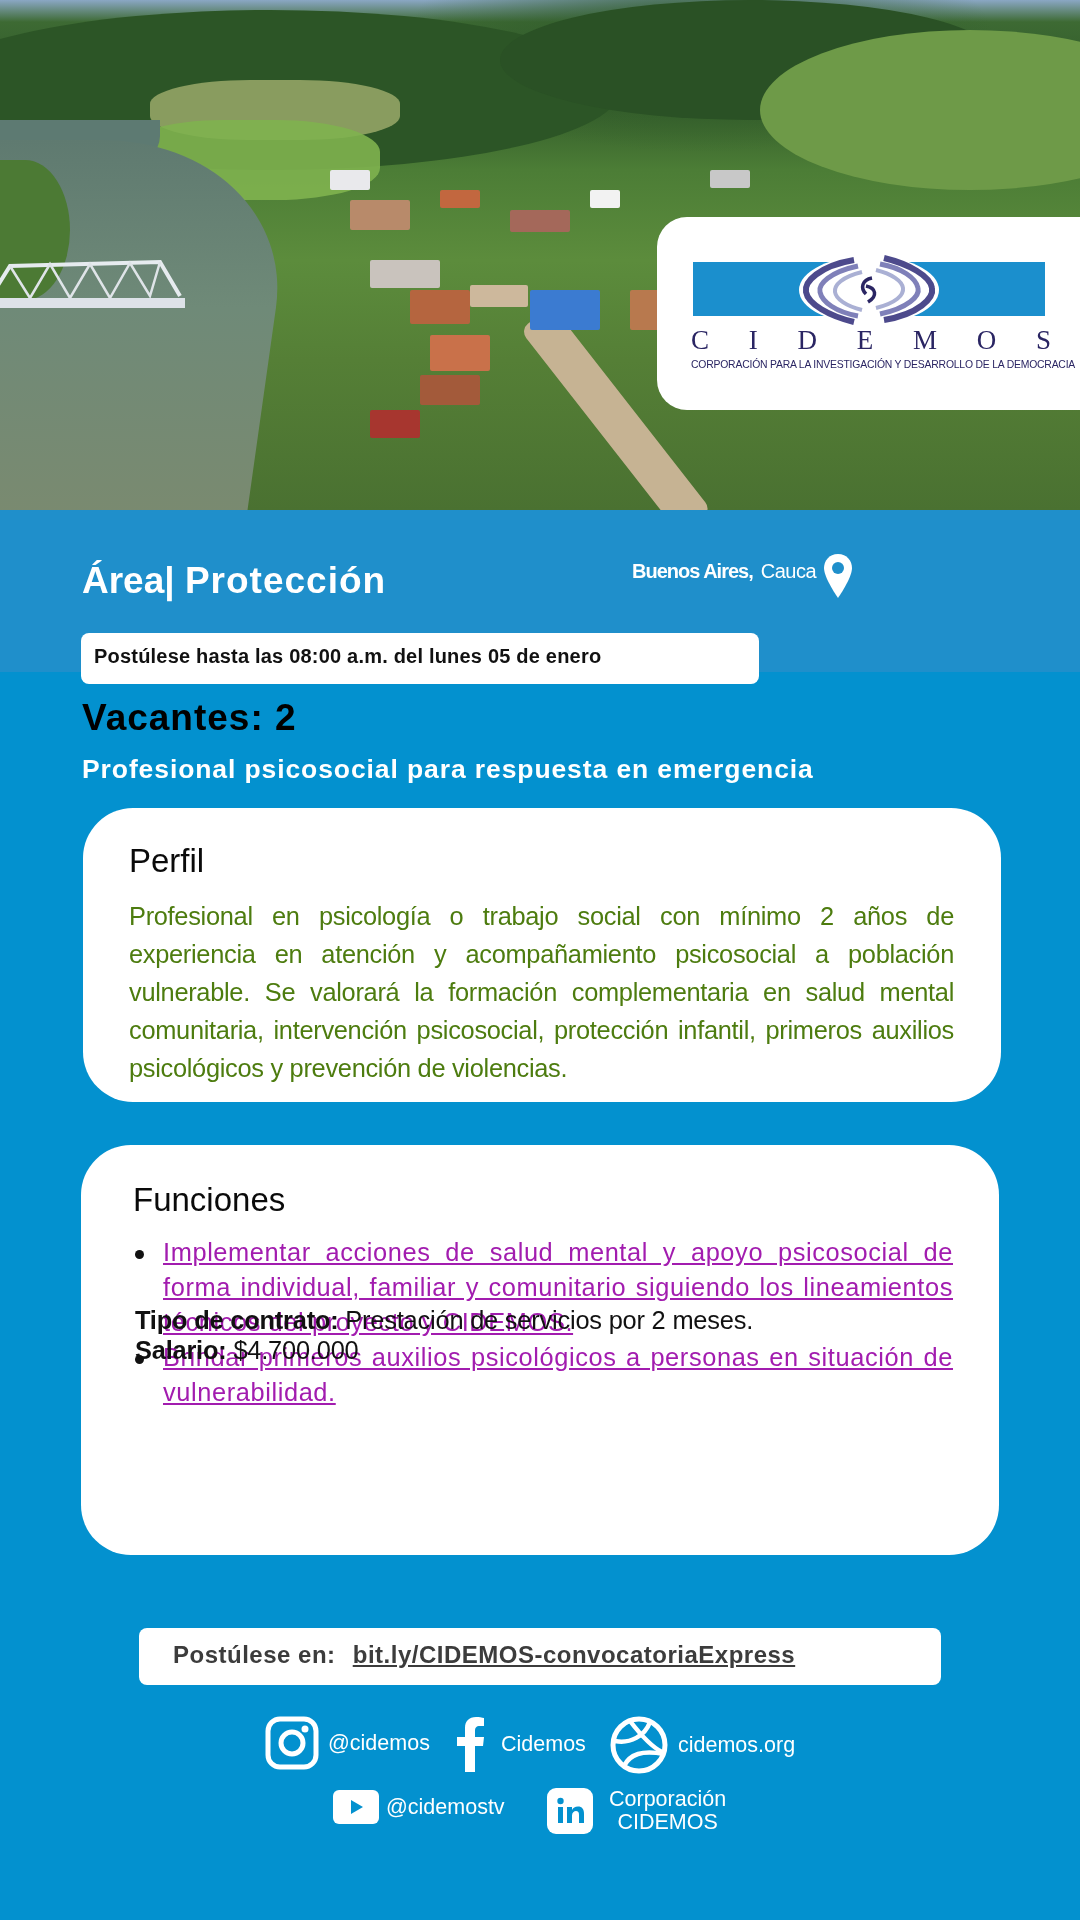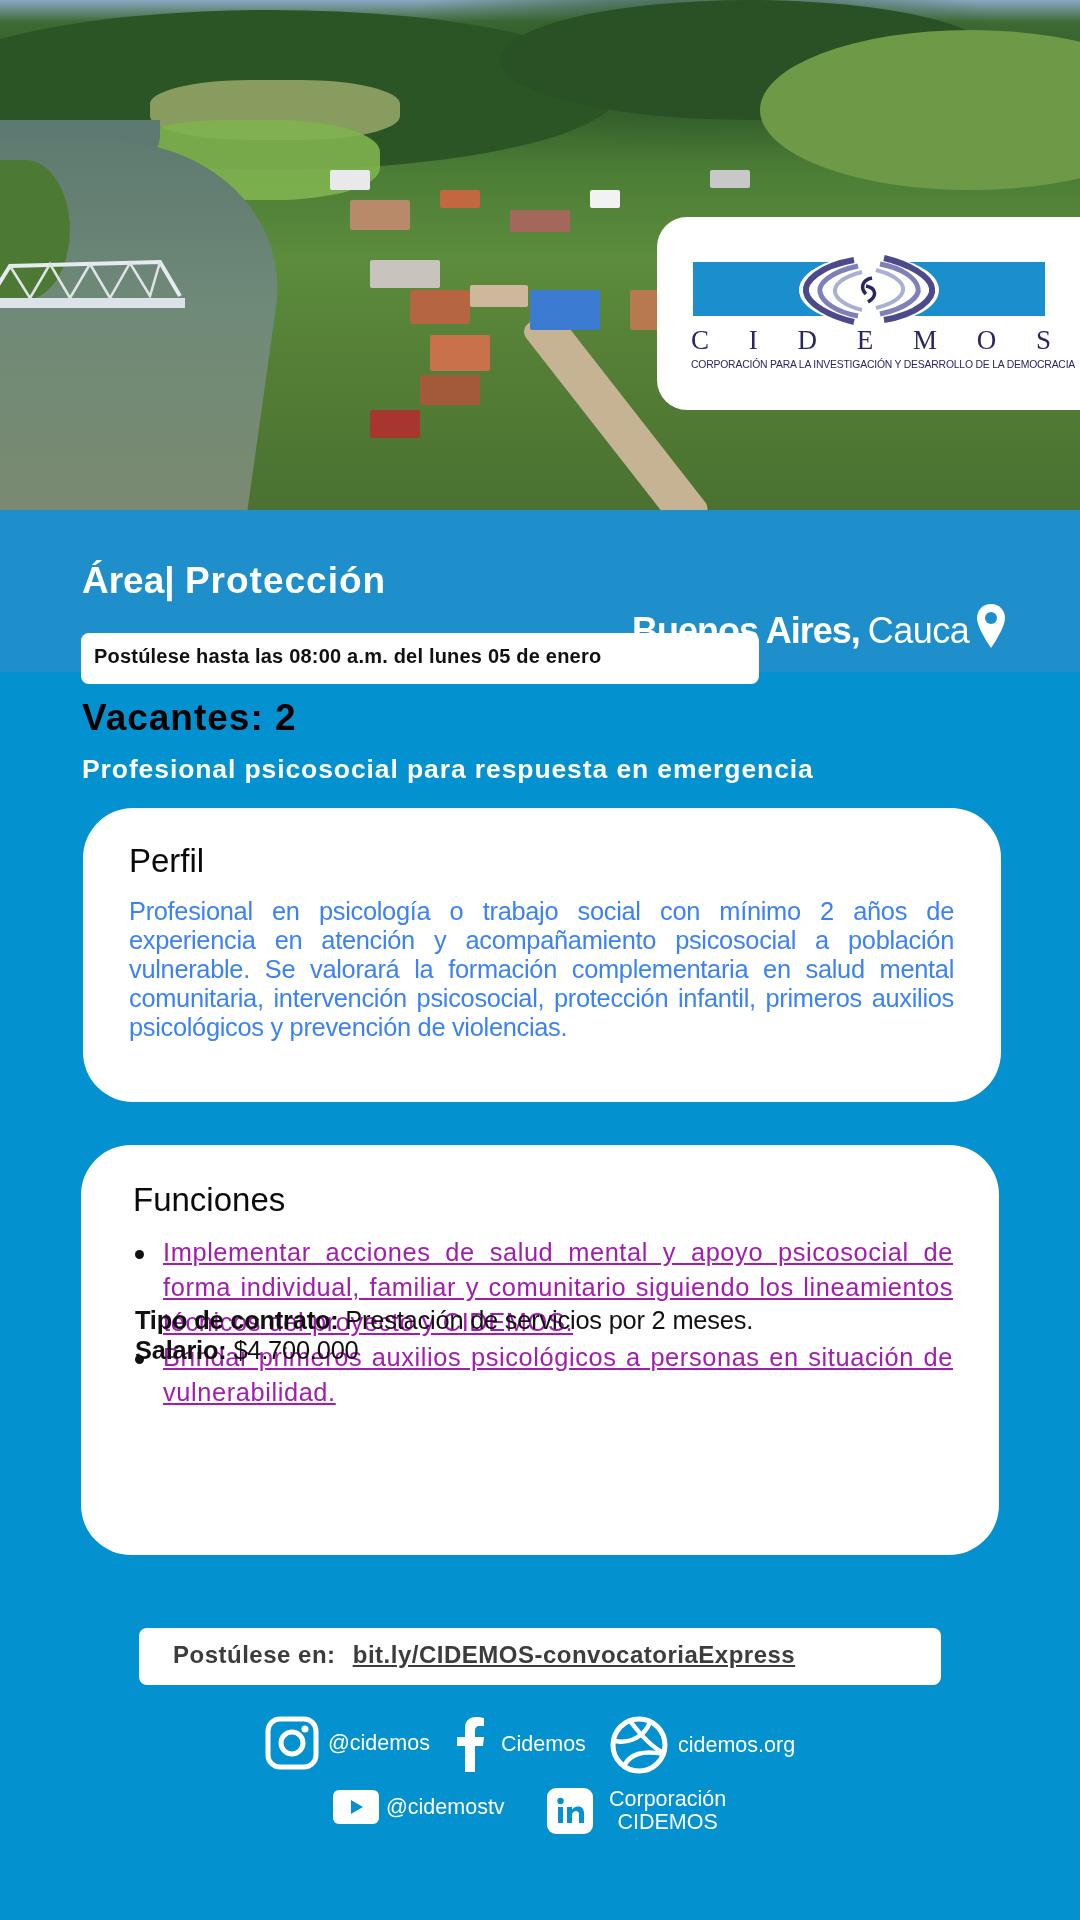--- a/index.html
+++ b/index.html
@@ -78,21 +78,21 @@
     background: #1f8fcb;
   }
   .area-title {
     position: absolute; left: 82px; top: 560px;
     color: #fff; font-size: 37px; font-weight: bold; white-space: nowrap;
   }
   .area-title .sep { font-weight: bold; }
   .area-title .val { letter-spacing: 1px; }
   .location {
     position: absolute; left: 632px; top: 560px; height: 46px;
-    color: #fff; font-size: 36px; white-space: nowrap; display:flex; align-items:center;margin-top:48px;
+    color: #fff; font-size: 20px; white-space: nowrap; display:flex; align-items:flex-start;
   }
   .location .city { font-weight: bold; letter-spacing: -1px; }
   .location .dept { font-weight: normal; margin-left: 8px; letter-spacing: -0.5px; }
   .location .pin { margin-left: 6px; width: 32px; height: 50px; margin-top: -8px; }
   .deadline {
     position: absolute; left: 81px; top: 633px; width: 678px; height: 51px;
     background: #fff; border-radius: 8px;
     padding: 12px 13px; font-size: 20px; font-weight: bold; color: #111; white-space: nowrap;
     letter-spacing: 0.2px;
   }
@@ -110,21 +110,21 @@
   }
   .card-perfil { left: 83px; top: 808px; width: 918px; height: 294px; }
   .card-funciones { left: 81px; top: 1145px; width: 918px; height: 410px; }
   .card h2 {
     position: absolute; font-size: 33px; font-weight: normal; color: #0a0a0a;
   }
   .card-perfil h2 { left: 46px; top: 34px; }
   .card-funciones h2 { left: 52px; top: 36px; }
   .perfil-text {
     position: absolute; left: 46px; top: 89px; width: 825px;
-    font-size: 25.4px; line-height: 29px; color: #3b82f6; text-align: justify;
+    font-size: 25.4px; line-height: 38px; color: #4d7c0f; text-align: justify;
     letter-spacing: -0.3px;
   }
   .func-list {
     position: absolute; left: 52px; top: 90px; width: 820px; list-style: none;
   }
   .func-list li {
     position: relative; padding-left: 30px;
     font-size: 25.4px; line-height: 35px; color: #a21caf; text-align: justify;
     letter-spacing: 0.6px;
     text-decoration: underline;

